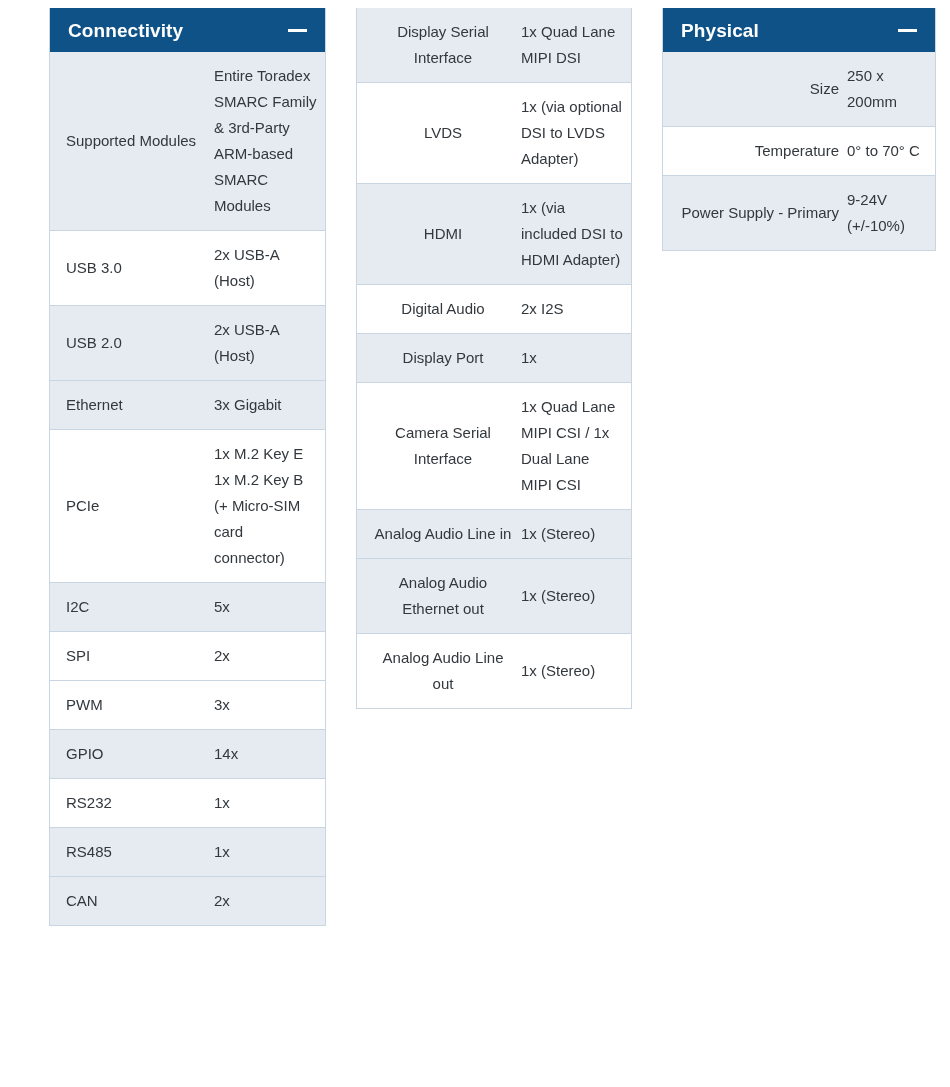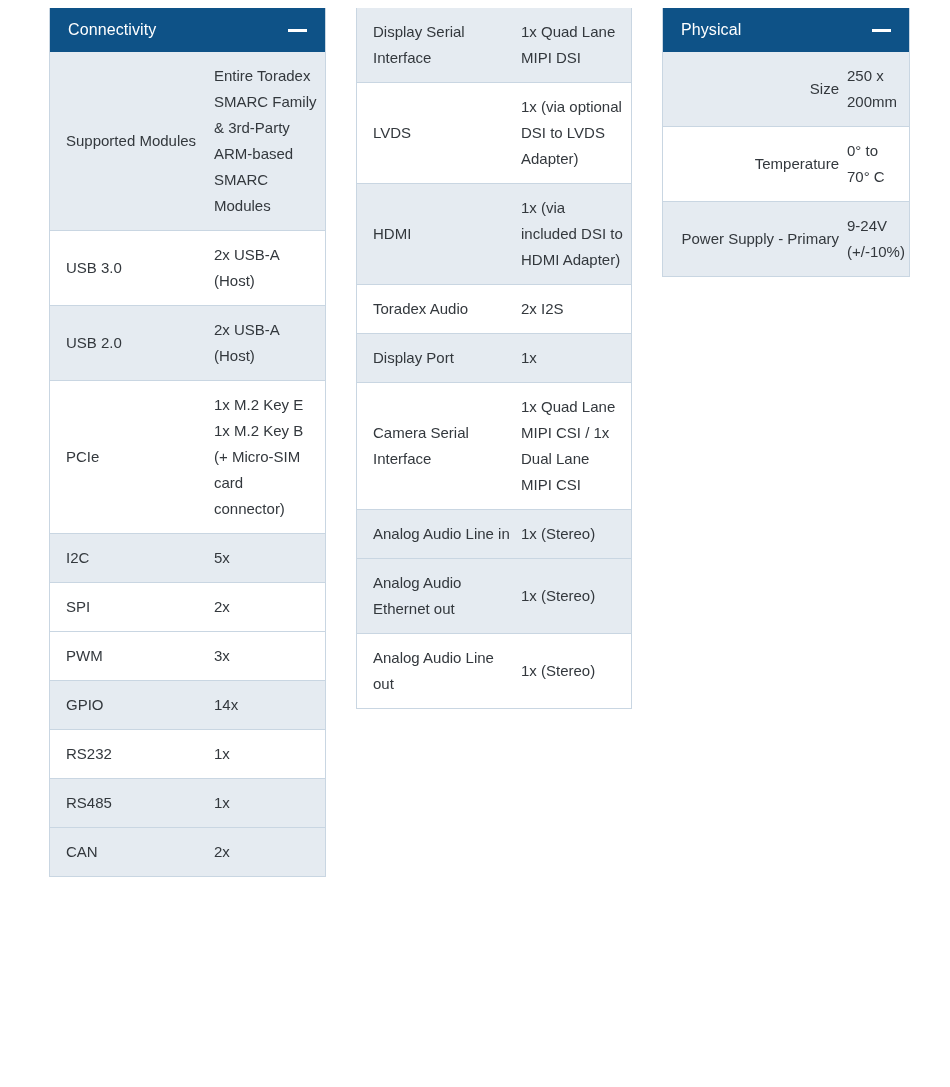--- a/index.html
+++ b/index.html
@@ -24,35 +24,35 @@
   .spec-card {
     position: absolute;
     top: 8px;
     box-sizing: border-box;
     background: #ffffff;
     border: 1px solid #c9d6e2;
     border-top: none;
   }
   .card-connectivity { left: 49px;  width: 277px; }
   .card-multimedia   { left: 356px; width: 276px; }
-  .card-physical     { left: 662px; width: 248px; }
+  .card-physical     { left: 662px; width: 274px; }
 
   .card-header {
     height: 44px;
     background: #0e5287;
     display: flex;
     align-items: center;
     justify-content: space-between;
     padding: 0 16px 0 18px;
     box-sizing: border-box;
   }
   .card-title {
     color: #ffffff;
-    font-size: 16px;
-    font-weight: normal;
+    font-size: 19px;
+    font-weight: bold;
     letter-spacing: 0.1px;
     line-height: 1;
   }
   .collapse-icon {
     width: 19px;
     height: 3px;
     background: #ffffff;
     flex: 0 0 auto;
     margin-right: 2px;
   }
@@ -71,21 +71,21 @@
     font-size: 15px;
     line-height: 26px;
     color: #33383d;
     vertical-align: middle;
     padding: 11px 8px 11px 0;
   }
   .spec-table td.k { padding-left: 16px; }
   .spec-table td.v { }
 
   .card-connectivity td.k { width: 140px; }
-  .card-multimedia   td.k { width: 140px; }
+  .card-multimedia   td.k { width: 140px; text-align: center; }
   .card-physical     td.k { width: 160px; text-align: right; }
 </style>
 </head>
 <body>
 
 <div class="board">
 
   <div class="spec-card card-connectivity">
     <div class="card-header">
       <span class="card-title">Connectivity</span>
@@ -98,20 +98,24 @@
             <td class="v">Entire Toradex SMARC Family &amp; 3rd-Party ARM-based SMARC Modules</td>
           </tr>
         <tr class="plain">
             <td class="k">USB 3.0</td>
             <td class="v">2x USB-A (Host)</td>
           </tr>
         <tr class="shade">
             <td class="k">USB 2.0</td>
             <td class="v">2x USB-A (Host)</td>
           </tr>
+        <tr class="shade">
+            <td class="k">Ethernet</td>
+            <td class="v">3x Gigabit</td>
+          </tr>
         <tr class="plain">
             <td class="k">PCIe</td>
             <td class="v">1x M.2 Key E 1x M.2 Key B (+ Micro-SIM card connector)</td>
           </tr>
         <tr class="shade">
             <td class="k">I2C</td>
             <td class="v">5x</td>
           </tr>
         <tr class="plain">
             <td class="k">SPI</td>
@@ -151,21 +155,21 @@
           </tr>
         <tr class="plain">
             <td class="k">LVDS</td>
             <td class="v">1x (via optional DSI to LVDS Adapter)</td>
           </tr>
         <tr class="shade">
             <td class="k">HDMI</td>
             <td class="v">1x (via included DSI to HDMI Adapter)</td>
           </tr>
         <tr class="plain">
-            <td class="k">Toradex Audio</td>
+            <td class="k">Digital Audio</td>
             <td class="v">2x I2S</td>
           </tr>
         <tr class="shade">
             <td class="k">Display Port</td>
             <td class="v">1x</td>
           </tr>
         <tr class="plain">
             <td class="k">Camera Serial Interface</td>
             <td class="v">1x Quad Lane MIPI CSI / 1x Dual Lane MIPI CSI</td>
           </tr>

